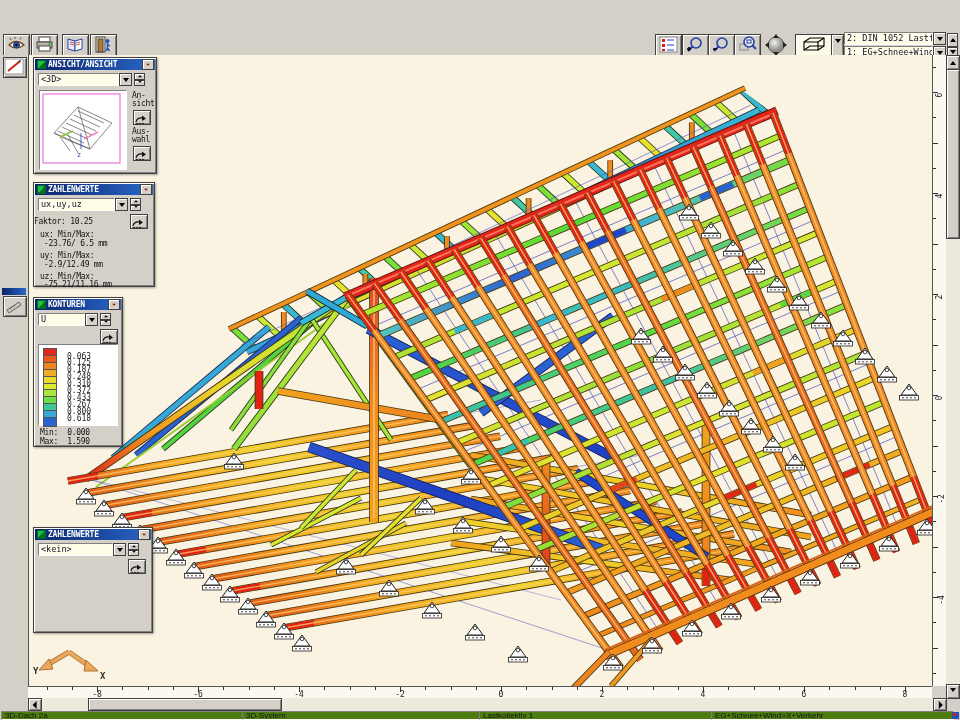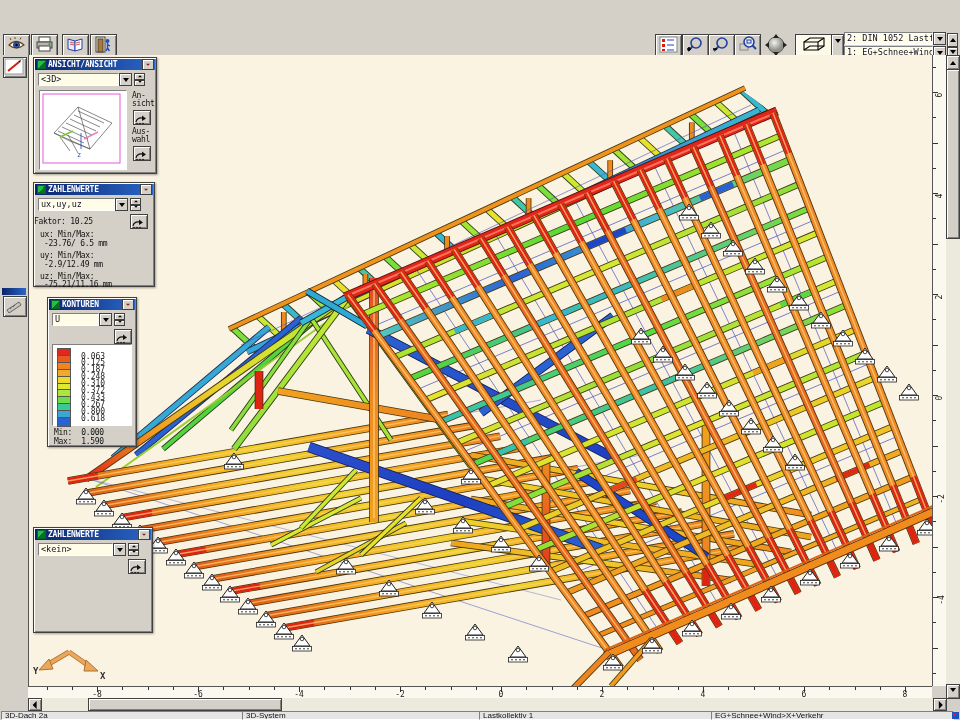--- a/index.html
+++ b/index.html
@@ -54,21 +54,21 @@
   .thumb{position:absolute;background:#d4d0c8;border:1px solid #404040;
          box-shadow:inset 1px 1px 0 #fff, inset -1px -1px 0 #808080;}
   .tri-l{position:absolute;left:50%;top:50%;transform:translate(-60%,-50%);
          width:0;height:0;border:4px solid transparent;border-right:4px solid #000;border-left:none;}
   .tri-r{position:absolute;left:50%;top:50%;transform:translate(-30%,-50%);
          width:0;height:0;border:4px solid transparent;border-left:4px solid #000;border-right:none;}
   
   #statusbar{left:0;top:711px;width:960px;height:9px;background:#d4d0c8;}
   .sfield{position:absolute;top:0;height:7px;border:1px solid;border-color:#808080 #fff #fff #808080;
           font-size:8px;line-height:7px;padding-left:3px;color:#111;overflow:hidden;
-          font-family:"Liberation Sans",sans-serif;background:#e5e5e5;white-space:nowrap;}
+          font-family:"Liberation Sans",sans-serif;background:#4d7c0f;white-space:nowrap;}
   
   .panel{position:absolute;background:#d4d0c8;border:1px solid #404040;
          box-shadow:inset 1px 1px 0 #fff, inset -1px -1px 0 #808080, 1px 1px 2px rgba(0,0,0,.35);}
   .ptitle{position:absolute;left:1px;top:1px;right:1px;height:11px;
           background:linear-gradient(90deg,#0a246a,#2a66c8);display:flex;align-items:center;}
   .picon{width:7px;height:7px;margin:0 2px;background:
          linear-gradient(135deg,#20c040 50%,#0a7020 50%);border:1px solid #063;}
   .ptext{color:#fff;font-size:8px;font-weight:bold;font-family:"DejaVu Sans Mono",monospace;
          letter-spacing:-0.2px;flex:1;white-space:nowrap;overflow:hidden;}
   .pbtn{width:10px;height:9px;margin-right:1px;background:#d4d0c8;border:1px solid #404040;
@@ -1373,21 +1373,21 @@
         </svg>
     </div>
     <span class="ptxt" style="left:6px;top:47px">ux: Min/Max:</span>
     <span class="ptxt" style="left:10px;top:56px">-23.76/ 6.5 mm</span>
     <span class="ptxt" style="left:6px;top:68px">uy: Min/Max:</span>
     <span class="ptxt" style="left:10px;top:77px">-2.9/12.49 mm</span>
     <span class="ptxt" style="left:6px;top:89px">uz: Min/Max:</span>
     <span class="ptxt" style="left:10px;top:97px">-75.21/11.16 mm</span>
   </div>
 
-  <div class="panel" style="left:47px;top:297px;width:88px;height:148px">
+  <div class="panel" style="left:33px;top:297px;width:88px;height:148px">
     <div class="ptitle">
       <span class="picon"></span>
       <span class="ptext">KONTUREN</span>
       <span class="pbtn">
           <span class="tri-dn" style="border-width:2.5px;border-top-color:#802010"></span>
         </span>
     </div>
     <div class="combo" style="left:4px;top:15px;width:60px">
       <span class="cfield">U</span>
       <span class="cbtn">

